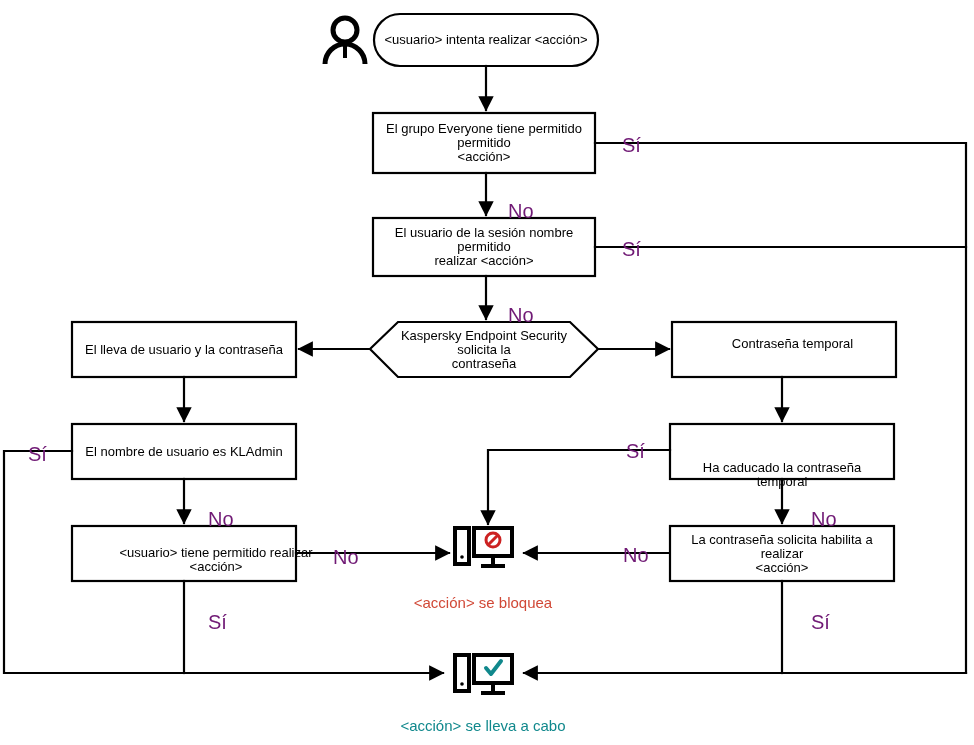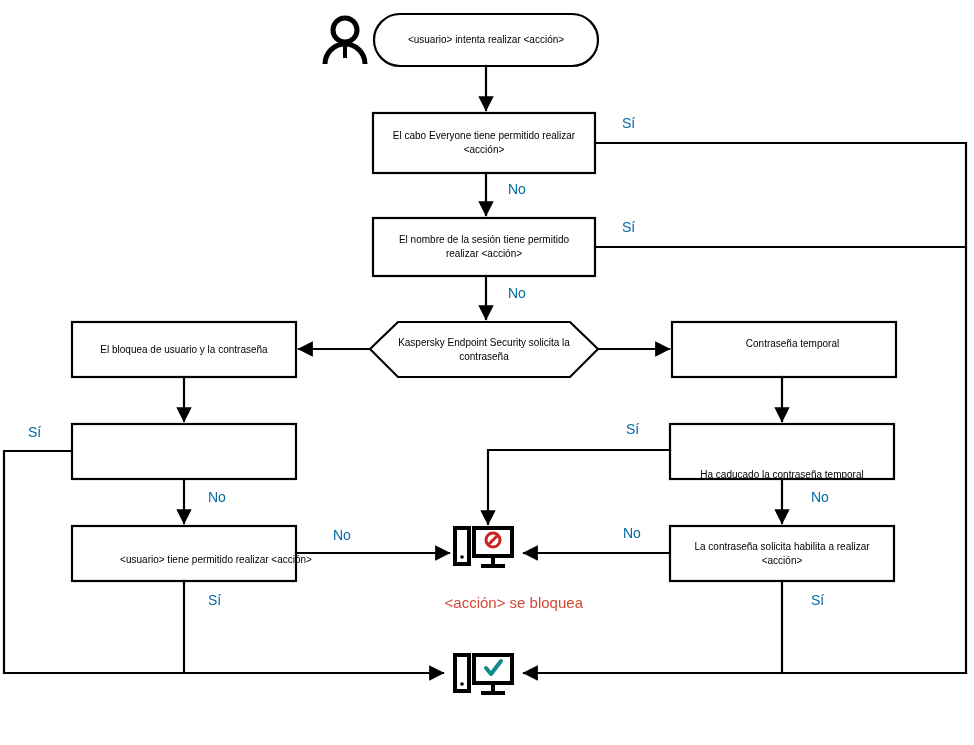--- a/index.html
+++ b/index.html
@@ -7,26 +7,27 @@
   body{
     width:974px;height:745px;position:relative;overflow:hidden;
     font-family:"Liberation Sans","DejaVu Sans",sans-serif;
   }
   #stage{position:absolute;left:0;top:0;width:974px;height:745px;}
   svg.layer{position:absolute;left:0;top:0;width:974px;height:745px;}
 
   
   .node-text{
     position:absolute;display:flex;align-items:center;justify-content:center;
-    text-align:center;color:#000000;font-size:10px;line-height:14px;
+    text-align:center;color:#000000;font-size:13px;line-height:14px;
     pointer-events:none;padding:0 8px;box-sizing:border-box;
   }
   .edge-label{
-    position:absolute;color:#0369a1;font-size:14px;line-height:16px;
+    position:absolute;color:#701a75;font-size:20px;line-height:16px;
     white-space:nowrap;
+    margin-top:22px;
   }
   .term-label{
     position:absolute;font-size:15px;line-height:18px;white-space:nowrap;
     text-align:center;
   }
   .blocked-label{color:#d14836;}
   .allowed-label{color:#10888c;}
 </style>
 </head>
 <body>
@@ -119,38 +120,39 @@
       <circle cx="462" cy="684" r="1.8" fill="#000000"></circle>
       <rect x="474" y="655" width="38" height="28" fill="none" stroke="#000000" stroke-width="4"></rect>
       <path d="M 493 683 L 493 691 M 481 693 L 505 693" stroke="#000000" stroke-width="4"></path>
       <path d="M 486 668 L 491 674 L 501 661" fill="none" stroke="#10888c" stroke-width="4" stroke-linecap="round" stroke-linejoin="round"></path>
     </g>
   </svg>
 
   <div class="node-text" style="left:374px;top:14px;width:224px;height:52px;">&lt;usuario&gt; intenta realizar &lt;acción&gt;</div>
 
   <div class="node-text" style="left:373px;top:113px;width:222px;height:60px;flex-direction:column;">
-    <span>El cabo Everyone tiene permitido realizar</span>
+    <span>El grupo Everyone tiene permitido permitido</span>
     <span>&lt;acción&gt;</span>
   </div>
 
   <div class="node-text" style="left:373px;top:218px;width:222px;height:58px;flex-direction:column;">
-    <span>El nombre de la sesión tiene permitido</span>
+    <span>El usuario de la sesión nombre permitido</span>
     <span>realizar &lt;acción&gt;</span>
   </div>
 
   <div class="node-text" style="left:382px;top:322px;width:204px;height:55px;flex-direction:column;">
     <span>Kaspersky Endpoint Security solicita la</span>
     <span>contraseña</span>
   </div>
 
-  <div class="node-text" style="left:72px;top:322px;width:224px;height:55px;">El bloquea de usuario y la contraseña</div>
+  <div class="node-text" style="left:72px;top:322px;width:224px;height:55px;">El lleva de usuario y la contraseña</div>
 
   <div class="node-text" style="left:672px;top:316px;width:241px;height:55px;">Contraseña temporal</div>
 
+  <div class="node-text" style="left:72px;top:424px;width:224px;height:55px;">El nombre de usuario es KLAdmin</div>
 
   <div class="node-text" style="left:72px;top:538px;width:224px;height:43px;margin-left:32px;">&lt;usuario&gt; tiene permitido realizar &lt;acción&gt;</div>
 
   <div class="node-text" style="left:670px;top:424px;width:224px;height:55px;margin-top:23px;">Ha caducado la contraseña temporal</div>
 
   <div class="node-text" style="left:670px;top:526px;width:224px;height:55px;flex-direction:column;">
     <span>La contraseña solicita habilita a realizar</span>
     <span>&lt;acción&gt;</span>
   </div>
 
@@ -171,16 +173,17 @@
   <div class="edge-label" style="left:208px;top:592px;">Sí</div>
 
   <div class="edge-label" style="left:626px;top:421px;">Sí</div>
 
   <div class="edge-label" style="left:811px;top:489px;">No</div>
 
   <div class="edge-label" style="left:623px;top:525px;">No</div>
 
   <div class="edge-label" style="left:811px;top:592px;">Sí</div>
 
-  <div class="term-label blocked-label" style="left:383px;top:594px;width:200px;text-align:right;">&lt;acción&gt; se bloquea</div>
+  <div class="term-label blocked-label" style="left:383px;top:594px;width:200px;">&lt;acción&gt; se bloquea</div>
 
+  <div class="term-label allowed-label" style="left:383px;top:717px;width:200px;">&lt;acción&gt; se lleva a cabo</div>
 
 </div>
 
 </body></html>

